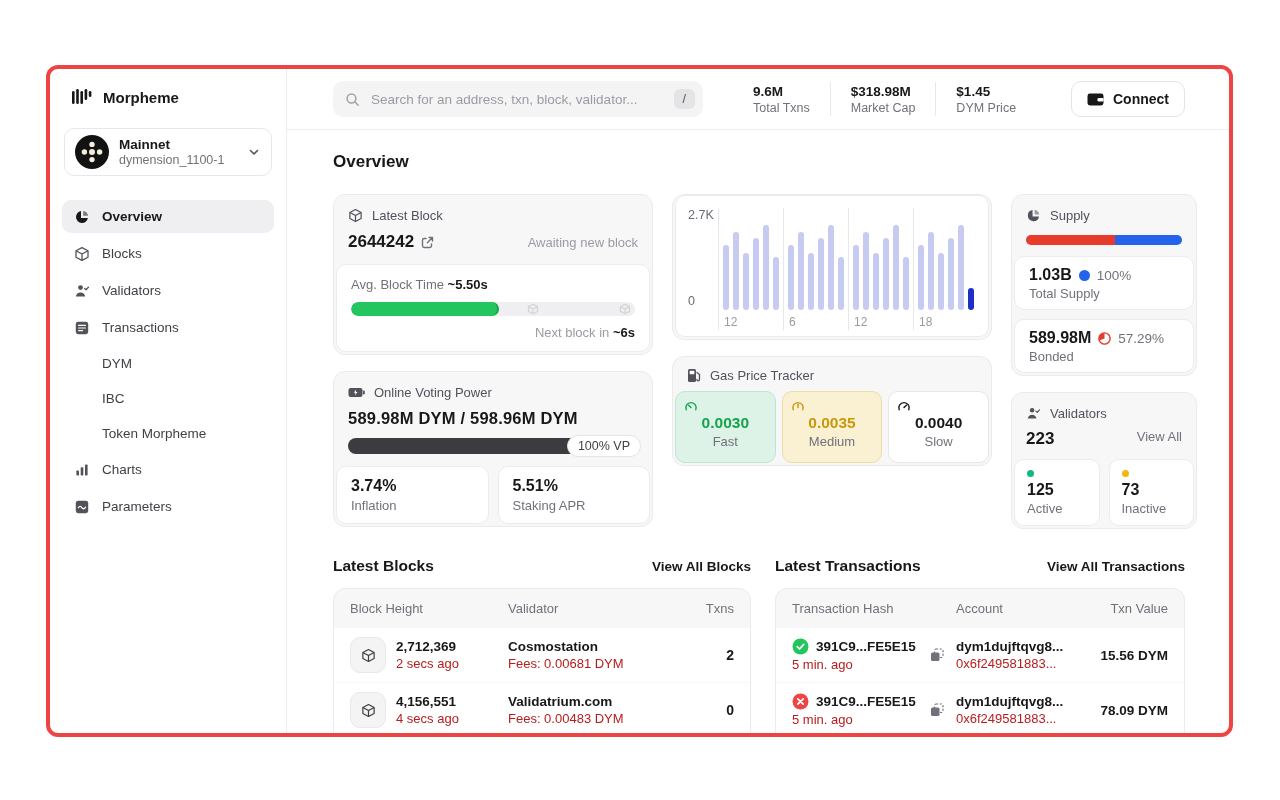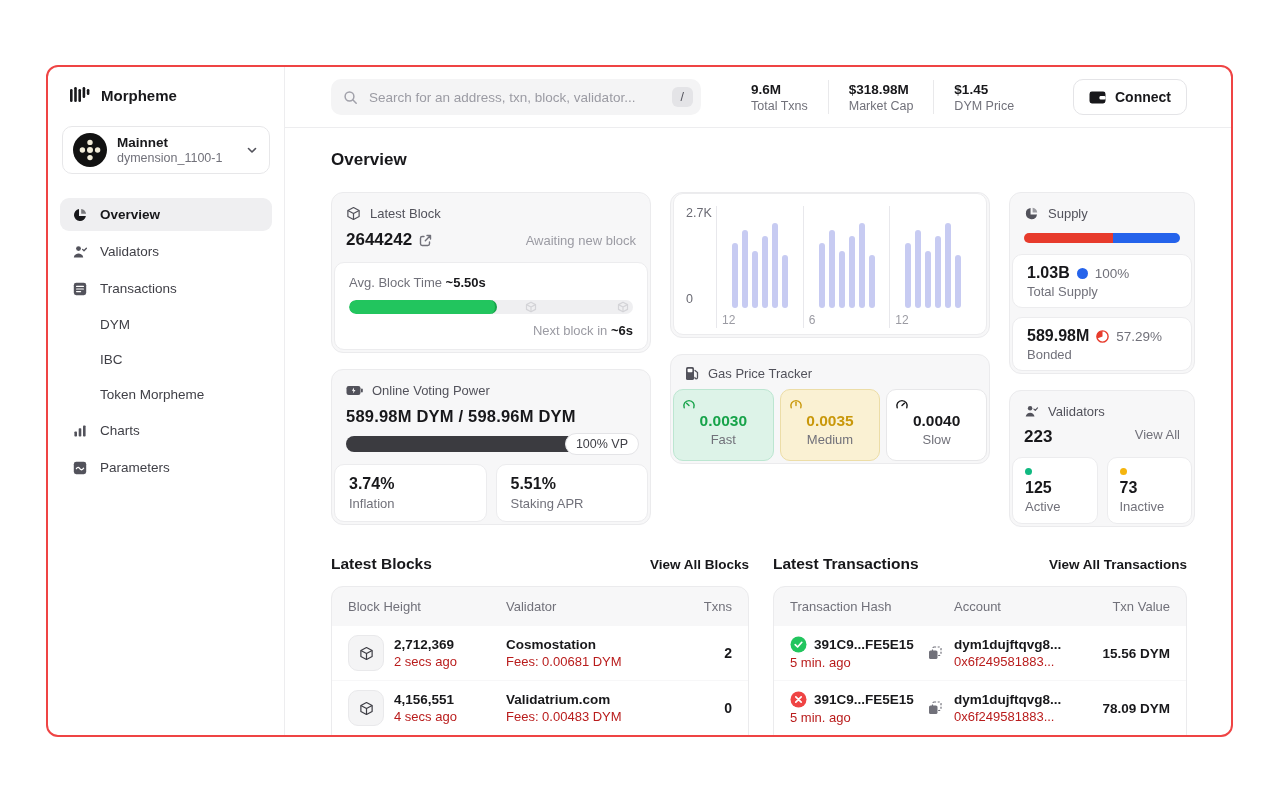--- a/index.html
+++ b/index.html
@@ -1,18 +1,18 @@
 <!DOCTYPE html>
 <html><head>
 <meta charset="utf-8">
 <style>
   * { box-sizing: border-box; }
   body { margin:0; background:#fff; font-family:"Liberation Sans", sans-serif; color:#18181b; font-size:13.5px; -webkit-font-smoothing:antialiased; }
   .page { position:relative; width:1280px; height:800px; overflow:hidden; background:#fff; }
-  .app { position:absolute; left:46px; top:65px; width:1187px; height:672px; border:2px solid #ef4444; border-radius:12px; background:#fff; display:flex; overflow:hidden; }
+  .app { position:absolute; left:46px; top:65px; width:1187px; height:672px; border:4px solid #ef4444; border-radius:12px; background:#fff; display:flex; overflow:hidden; }
 
   
   .sidebar { width:237px; flex:0 0 237px; border-right:1px solid #ededef; padding:20px 12px; }
   .brand { display:flex; align-items:center; gap:9px; padding:0 10px; margin-bottom:22px; font-size:15px; font-weight:700; color:#18181b; }
   .net-select { display:flex; align-items:center; gap:10px; border:1px solid #e7e7e9; border-radius:10px; padding:6px 10px; margin:0 2px 24px; cursor:pointer; background:#fff; }
   .net-icon { width:34px; height:34px; flex:0 0 34px; }
   .net-text { flex:1; min-width:0; }
   .net-name { font-size:13.5px; font-weight:600; color:#18181b; }
   .net-chain { font-size:12.5px; color:#71717a; margin-top:1px; }
   .nav { display:flex; flex-direction:column; gap:4px; }
@@ -192,20 +192,29 @@
 
     <nav class="nav">
       <div class="nav-item active">
         <span class="ic">
               <svg width="16" height="16" viewBox="0 0 16 16">
                 <path d="M7 2.1A6 6 0 1 0 13.9 9H7z" fill="currentColor"></path>
                 <path d="M9.2 1.9a6 6 0 0 1 4.9 4.9H9.2z" fill="currentColor" opacity=".55"></path>
               </svg>
             </span>
         <span>Overview</span>
+      </div>
+      <div class="nav-item">
+        <span class="ic">
+              <svg width="16" height="16" viewBox="0 0 16 16" fill="none" stroke="currentColor" stroke-width="1.3" stroke-linejoin="round">
+                <path d="M8 1.6 14 4.8v6.4L8 14.4 2 11.2V4.8z"></path>
+                <path d="M2 4.8 8 8l6-3.2M8 8v6.4"></path>
+              </svg>
+            </span>
+        <span>Blocks</span>
       </div>
       <div class="nav-item">
         <span class="ic">
               <svg width="16" height="16" viewBox="0 0 16 16" fill="none" stroke="currentColor" stroke-width="1.3" stroke-linecap="round" stroke-linejoin="round">
                 <circle cx="6.5" cy="4.6" r="2.4" fill="currentColor" stroke="none"></circle>
                 <path d="M1.8 13.4c.5-2.6 2.4-4 4.7-4s4.2 1.4 4.7 4z" fill="currentColor" stroke="none"></path>
                 <polyline points="10.6,5.4 12,6.8 14.4,4.2"></polyline>
               </svg>
             </span>
         <span>Validators</span>
@@ -409,20 +418,31 @@
                       <div class="bars">
                         <div class="bar" style="height: 64.8148%;"></div>
                         <div class="bar" style="height: 77.7778%;"></div>
                         <div class="bar" style="height: 57.4074%;"></div>
                         <div class="bar" style="height: 72.2222%;"></div>
                         <div class="bar" style="height: 85.1852%;"></div>
                         <div class="bar" style="height: 52.963%;"></div>
                       </div>
                       <div class="bar-x-label">12</div>
                     </div>
+                    <div class="bar-group">
+                      <div class="bars">
+                        <div class="bar" style="height: 64.8148%;"></div>
+                        <div class="bar" style="height: 77.7778%;"></div>
+                        <div class="bar" style="height: 57.4074%;"></div>
+                        <div class="bar" style="height: 72.2222%;"></div>
+                        <div class="bar" style="height: 85.1852%;"></div>
+                        <div class="bar hl" style="height: 22.2222%;"></div>
+                      </div>
+                      <div class="bar-x-label">18</div>
+                    </div>
                   </div>
             </div>
           </div>
 
           <div class="card">
             <div class="gas-head card-head">
               <span class="ic">
                     <svg width="14" height="15" viewBox="0 0 14 15">
                       <rect x="1" y="1" width="8" height="13" rx="1.6" fill="#52525b"></rect>
                       <rect x="2.6" y="2.8" width="4.8" height="3.4" rx="0.8" fill="#fff"></rect>

